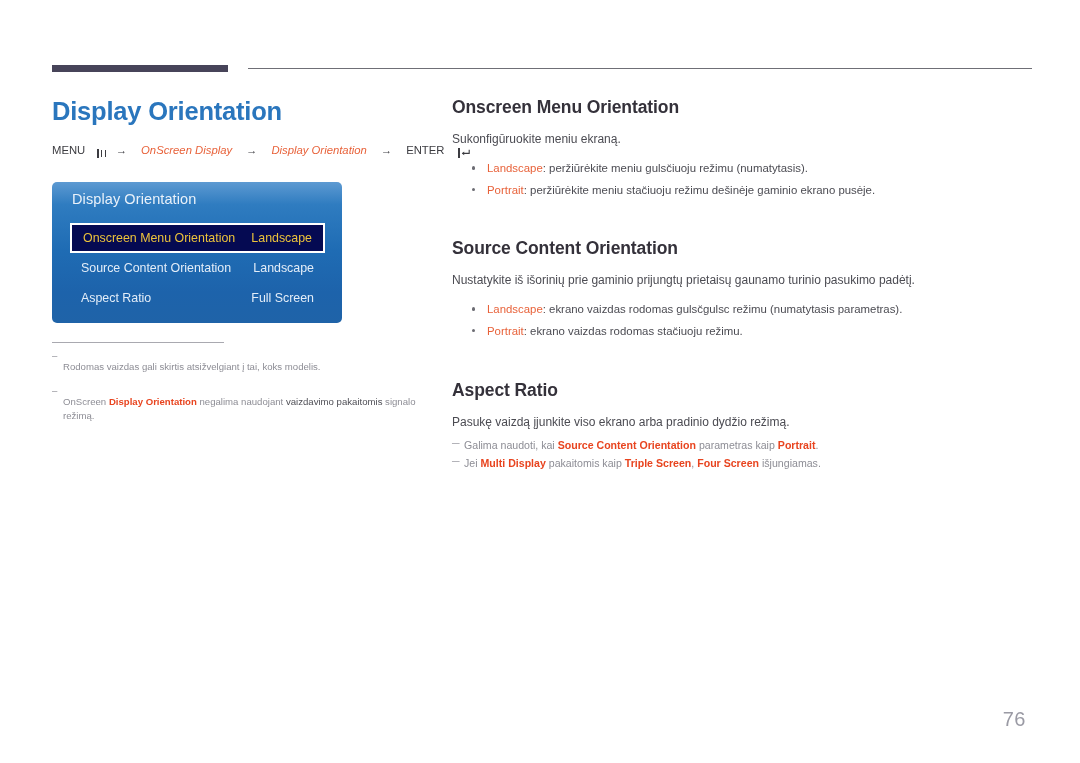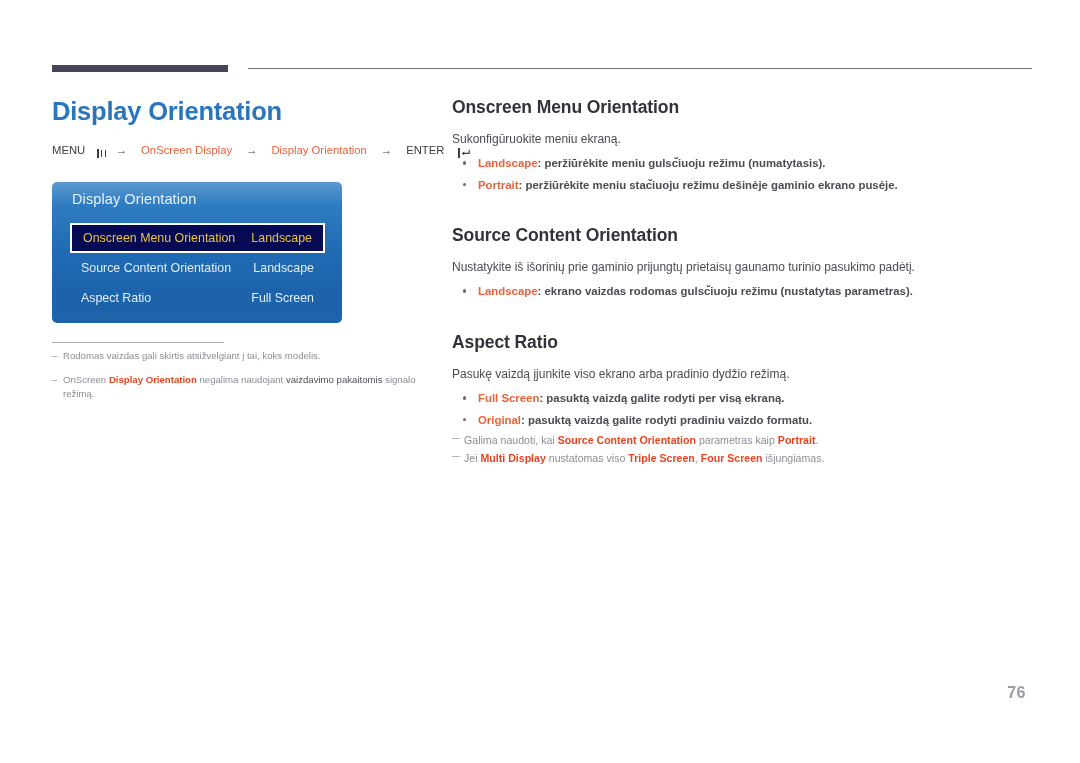--- a/index.html
+++ b/index.html
@@ -54,21 +54,21 @@
     margin-top: 18px;
     font-size: 11.3px;
     color: #3c3c41;
     white-space: nowrap;
     line-height: 1.2;
     display: flex;
     align-items: flex-end;
     gap: 10px;
   }
   .bc-plain { color: #3c3c41; }
-  .bc-accent { color: #e8623a; }
+  .bc-accent { color: #e8623a; font-style: italic; }
   .bc-arrow { color: #3c3c41; padding: 0 4px; }
   .icon-menu {
     display: inline-block;
     width: 13px;
     height: 9px;
     border: 1.2px solid #3c3c41;
     position: relative;
     margin: 0 3px 0 1.5px;
     vertical-align: -1px;
     box-sizing: border-box;
@@ -161,21 +161,21 @@
   }
   .note {
     display: flex;
     margin-bottom: 10px;
   }
   .note-dash {
     width: 11px;
     flex: none;
     color: #8d8d95;
   }
-  .note-body { flex: 1; }
+  .note-body { flex: 1; margin-top: 11px; }
   .hl-red { color: #e8441f; font-weight: 700; }
   .hl-dark { color: #4f4f56; font-weight: 400; }
 
   
   .right-col {
     position: absolute;
     left: 452px;
     top: 97px;
     width: 590px;
   }
@@ -188,23 +188,22 @@
     margin: 0 0 13px 0;
   }
   .sec-intro {
     font-size: 12px;
     color: #4b4b52;
     margin: 0 0 8px 0;
     line-height: 1.35;
   }
   ul.bullets {
     list-style: none;
-    margin: 4px;
+    margin: 13px;
     padding: 0;
-    font-weight: bold;
   }
   ul.bullets li {
     position: relative;
     padding-left: 22px;
     font-size: 11.4px;
     color: #4b4b52;
     line-height: 1.45;
     margin-bottom: 5px;
   }
   ul.bullets li::before {
@@ -234,25 +233,24 @@
     line-height: 1.05;
   }
 
   .gap-1 { height: 27px; }
   .gap-2 { height: 27px; }
 
   
   .page-num {
     position: absolute;
     right: 54px;
-    top: 684px;
-    font-size: 16px;
+    top: 708px;
+    font-size: 20px;
     color: #9a9aa4;
     letter-spacing: 0.5px;
-    font-weight: bold;
   }
 </style>
 </head>
 <body>
 
 <div class="hdr-bar"></div>
 <div class="hdr-line"></div>
 
 <div class="left-col">
   <h1 class="page-title">Display Orientation</h1>
@@ -319,38 +317,35 @@
       <li><span class="term">Portrait</span><span>: peržiūrėkite meniu stac̆iuoju režimu dešinėje gaminio ekrano pusėje.</span></li>
     </ul>
   </div>
 
   <div class="gap-1"></div>
 
   <div class="sec">
     <h2 class="sec-title">Source Content Orientation</h2>
     <p class="sec-intro">Nustatykite iš išorinių prie gaminio prijungtų prietaisų gaunamo turinio pasukimo padėtį.</p>
     <ul class="bullets">
-      <li><span class="term">Landscape</span><span>: ekrano vaizdas rodomas gulsc̆iuoju režimu (nustatytas parametras).</span></li>
+      <li><span class="term">Landscape</span><span>: ekrano vaizdas rodomas gulsc̆gulsc režimu (numatytasis parametras).</span></li>
+      <li><span class="term">Portrait</span><span>: ekrano vaizdas rodomas stac̆iuoju režimu.</span></li>
     </ul>
   </div>
 
   <div class="gap-2"></div>
 
   <div class="sec">
     <h2 class="sec-title">Aspect Ratio</h2>
     <p class="sec-intro">Pasukę vaizdą įjunkite viso ekrano arba pradinio dydžio režimą.</p>
-    <ul class="bullets">
-      <li><span class="term">Full Screen</span><span>: pasuktą vaizdą galite rodyti per visą ekraną.</span></li>
-      <li><span class="term">Original</span><span>: pasuktą vaizdą galite rodyti pradiniu vaizdo formatu.</span></li>
-    </ul>
     <div class="sub-note">
       <span class="sub-dash">─</span>
       <span><span>Galima naudoti, kai </span><span class="hl-red">Source Content Orientation</span><span> parametras kaip </span><span class="hl-red">Portrait</span><span>.</span></span>
     </div>
     <div class="sub-note">
       <span class="sub-dash">─</span>
-      <span><span>Jei </span><span class="hl-red">Multi Display</span><span> nustatomas viso </span><span class="hl-red">Triple Screen</span><span>, </span><span class="hl-red">Four Screen</span><span> išjungiamas.</span></span>
+      <span><span>Jei </span><span class="hl-red">Multi Display</span><span> pakaitomis kaip </span><span class="hl-red">Triple Screen</span><span>, </span><span class="hl-red">Four Screen</span><span> išjungiamas.</span></span>
     </div>
   </div>
 
 </div>
 
 <div class="page-num">76</div>
 
 </body></html>

